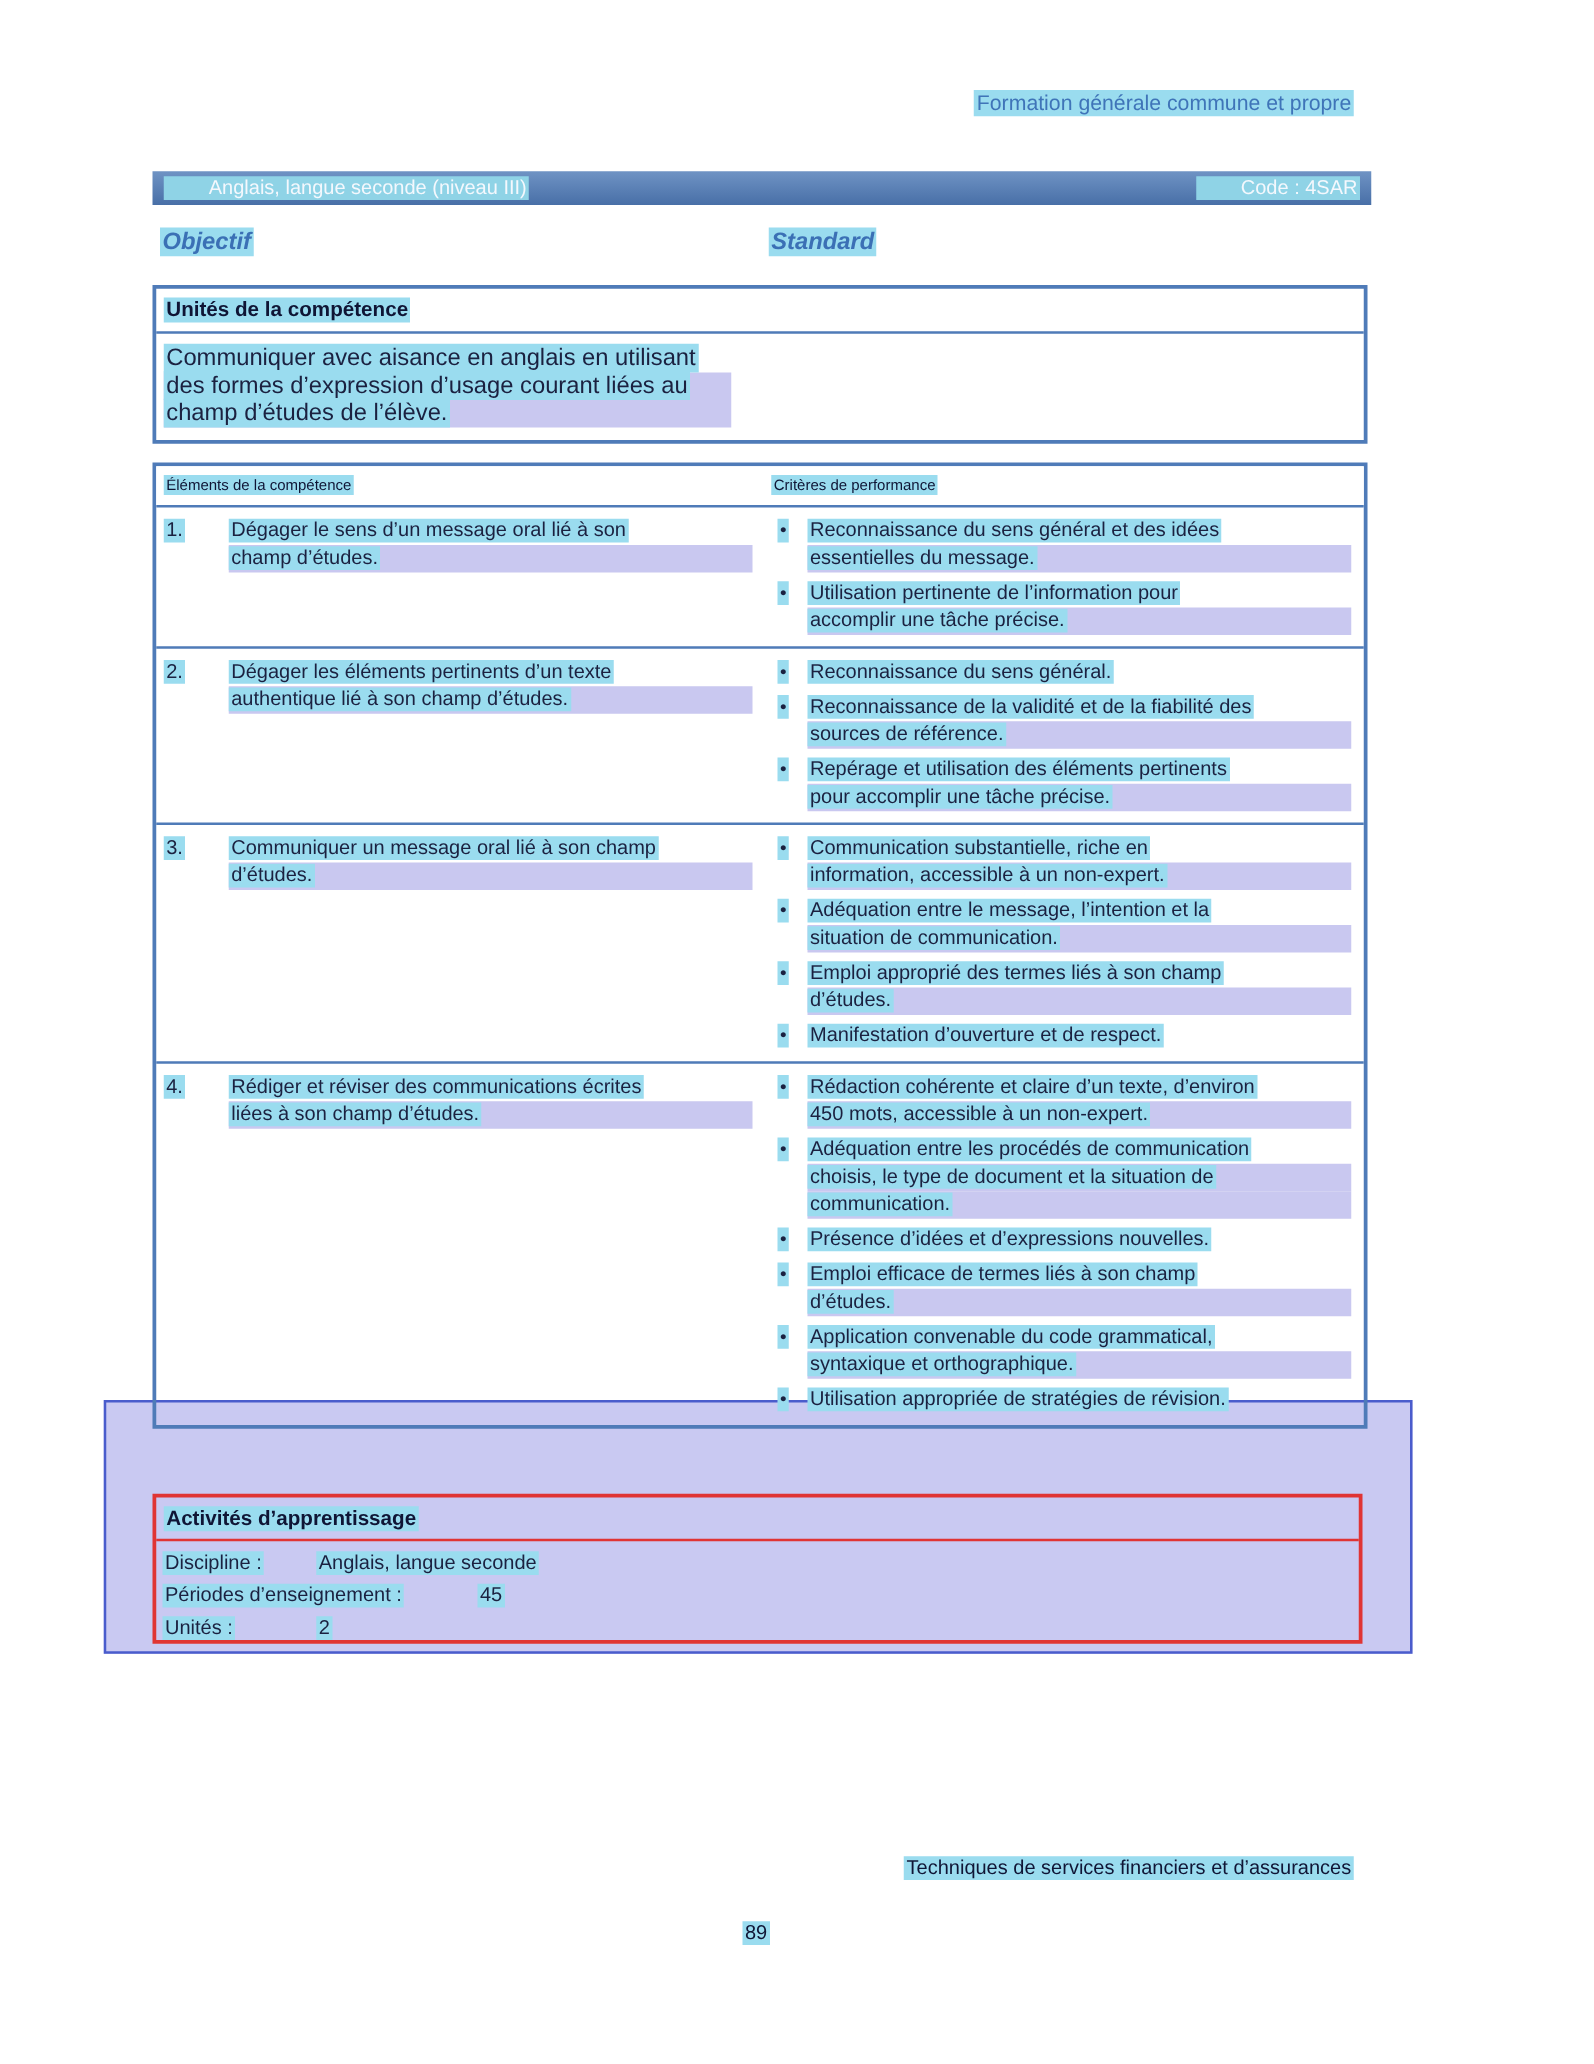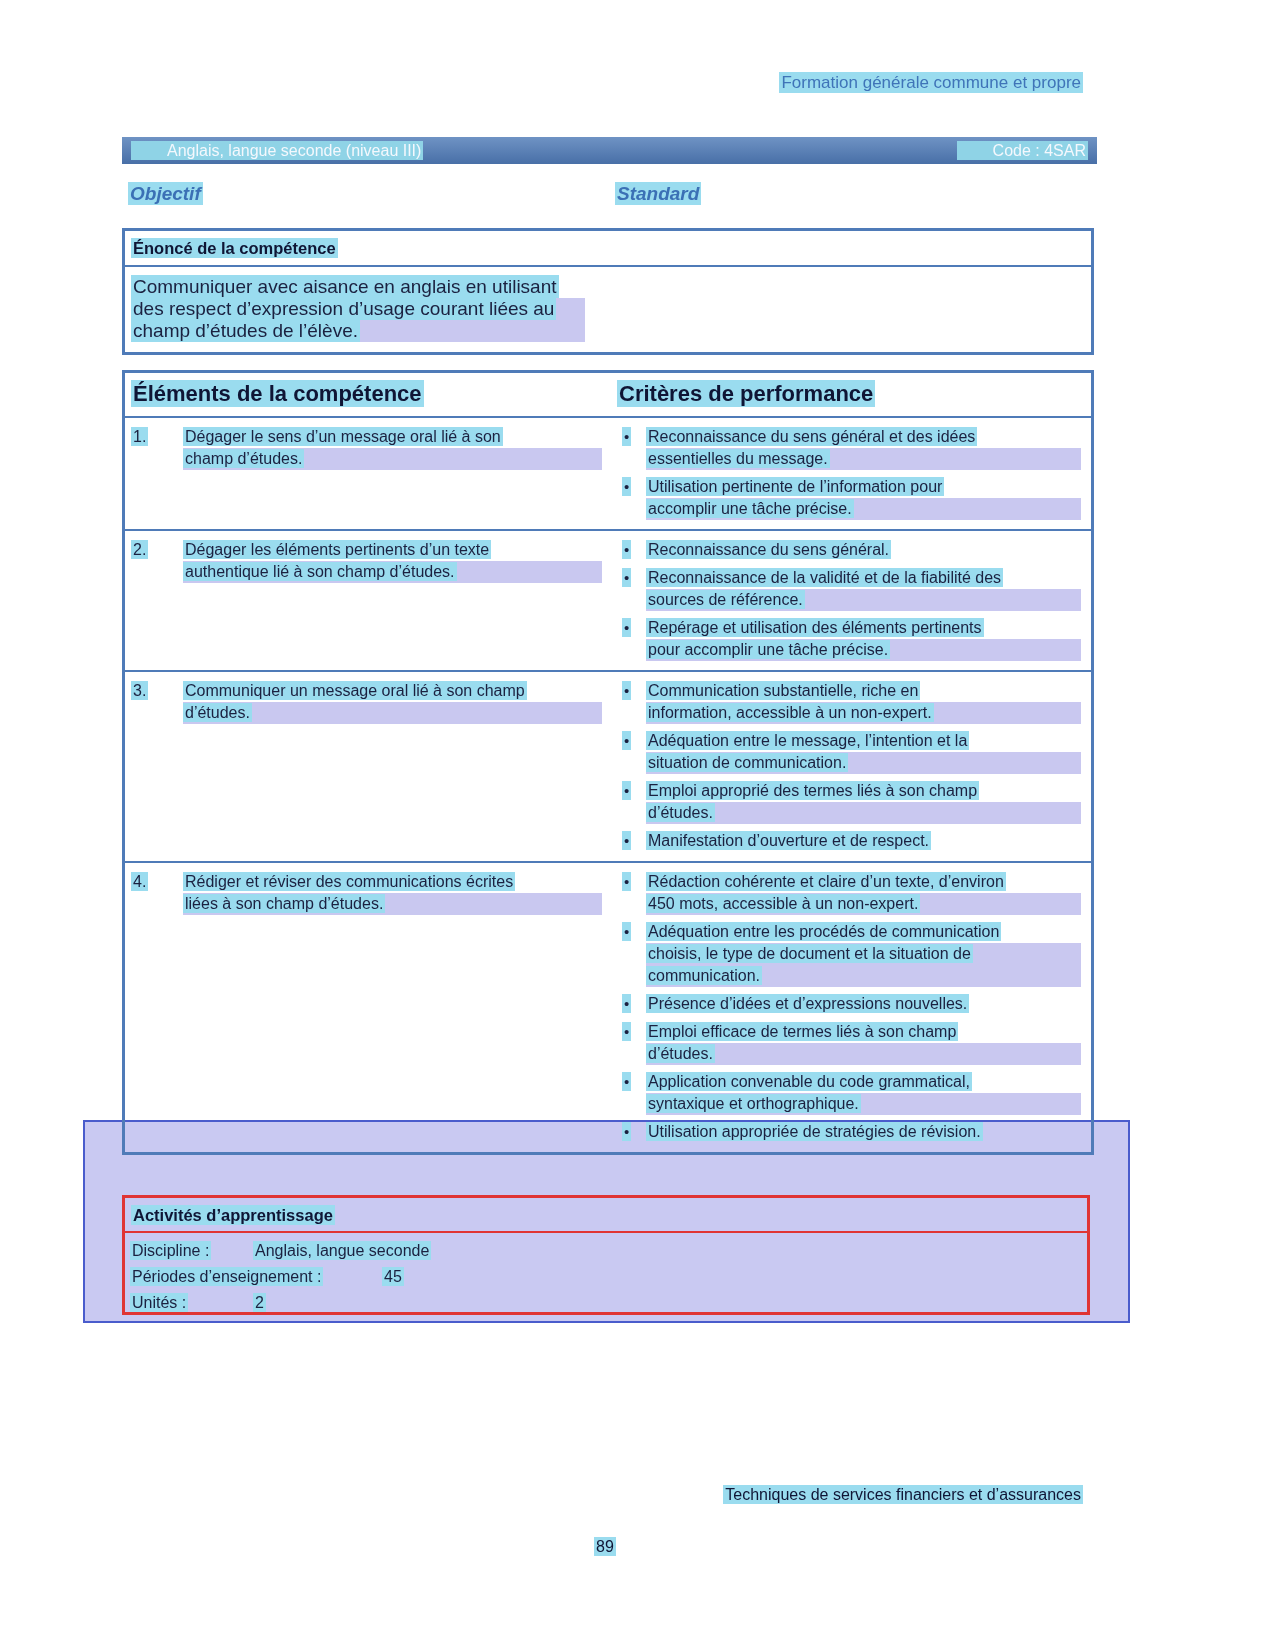--- a/index.html
+++ b/index.html
@@ -24,21 +24,21 @@
   .heading{position:absolute;top:183px;font-size:19px;font-weight:bold;font-style:italic;color:#3b70b5;}
   #objectif{left:128px;}
   #standard{left:615px;}
 
   .tablebox{position:absolute;left:122px;width:972px;border:3px solid #4f7bb8;box-sizing:border-box;}
   .box1{top:228px;background:#ffffff;}
   .box-hdr{padding:8px 6px 7px 6px;border-bottom:2px solid #4f7bb8;font-size:16.5px;font-weight:bold;color:#0f1535;}
   .box1-body{padding:9px 6px 10px 6px;font-size:19px;width:466px;box-sizing:border-box;}
 
   .box2{top:370px;background:transparent;z-index:2;}
-  .box2-hdr{display:flex;border-bottom:2px solid #4f7bb8;font-weight:bold;font-size:22px;padding:8px 0 9px 0;color:#0f1535;background:#ffffff;}
+  .box2-hdr{display:flex;border-bottom:2px solid #4f7bb8;font-weight:normal;font-size:12px;padding:8px 0 9px 0;color:#0f1535;background:#ffffff;}
   .h1{width:487px;padding-left:6px;box-sizing:border-box;}
   .h2{flex:1;padding-left:5px;}
   .crow{display:flex;border-bottom:2px solid #4f7bb8;padding:8px 0 9px 0;font-size:16px;}
   .crow:last-child{border-bottom:none;}
   .cell-left{width:487px;display:flex;align-items:flex-start;padding-left:6px;box-sizing:border-box;}
   .elem-num{width:28px;flex:none;line-height:22px;}
   .elem-text{flex:1;padding-right:10px;padding-left:24px;}
   .cell-right{flex:1;}
   .citem{display:flex;margin-bottom:6px;}
   .citem:last-child{margin-bottom:0;}
@@ -68,24 +68,24 @@
 
 <div class="banner">
   <span class="banner-text"><span class="hl">Anglais, langue seconde (niveau III)</span></span>
   <span class="banner-text"><span class="hl">Code : 4SAR</span></span>
 </div>
 
 <div class="heading" id="objectif"><span class="hl">Objectif</span></div>
 <div class="heading" id="standard"><span class="hl">Standard</span></div>
 
 <div class="tablebox box1">
-  <div class="box-hdr"><span class="hl">Énoncé de la compétence</span></div>
+  <div class="box-hdr"><span class="hl">Unités de la compétence</span></div>
   <div class="box1-body">
       <span class="line"><span class="hl">Communiquer avec aisance en anglais en utilisant</span></span>
-      <span class="line cont"><span class="hl">des respect d’expression d’usage courant liées au</span></span>
+      <span class="line cont"><span class="hl">des formes d’expression d’usage courant liées au</span></span>
       <span class="line cont"><span class="hl">champ d’études de l’élève.</span></span>
     </div>
 </div>
 
 <div class="tablebox box2">
   <div class="box2-hdr">
     <div class="h1"><span class="hl">Éléments de la compétence</span></div>
     <div class="h2"><span class="hl">Critères de performance</span></div>
   </div>
 

